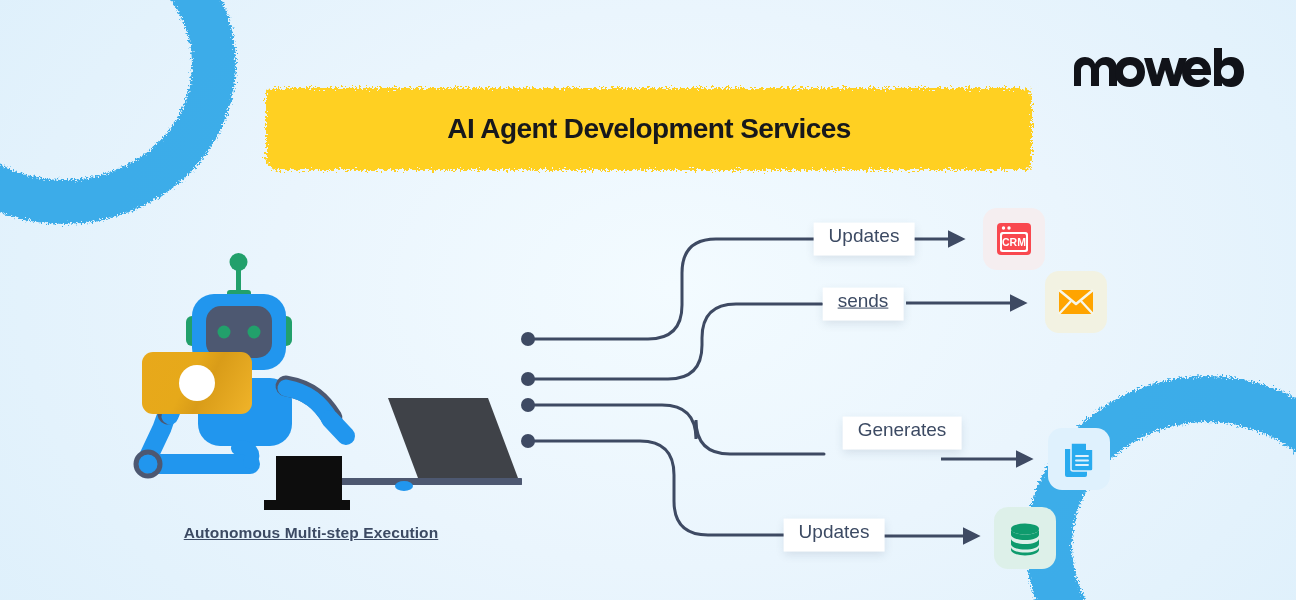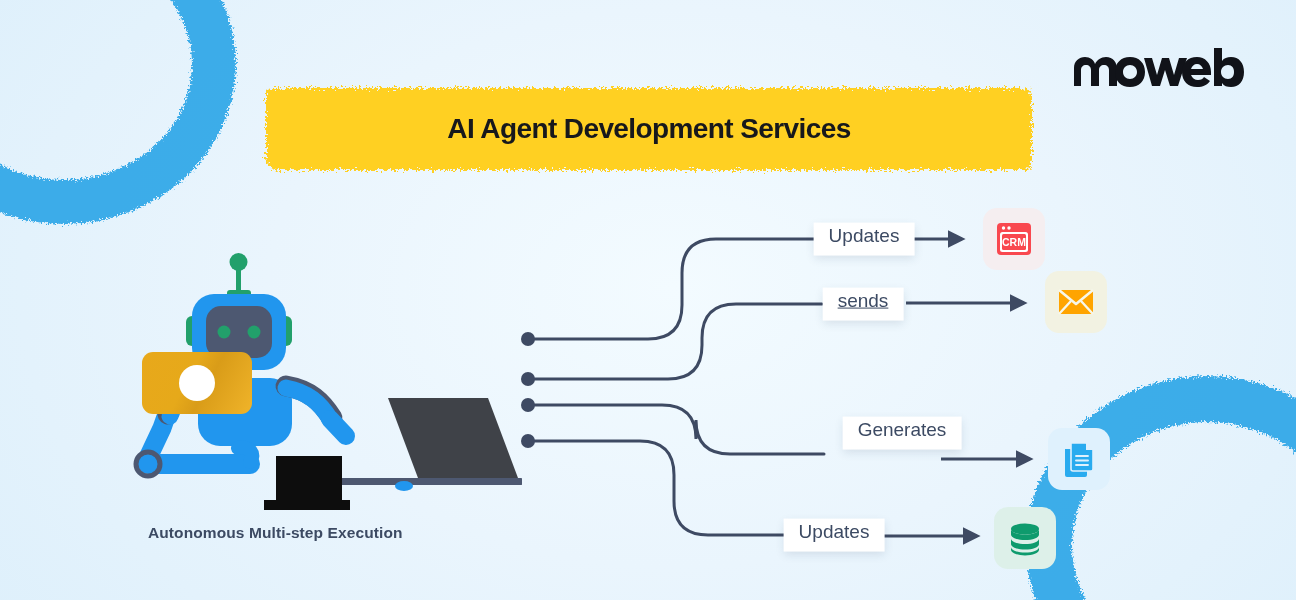--- a/index.html
+++ b/index.html
@@ -116,28 +116,29 @@
     width: 0;
     height: 0;
     margin-left: 4px;
     border-left: 13px solid #ffffff;
     border-top: 8px solid transparent;
     border-bottom: 8px solid transparent;
     filter: none;
   }
   #illus-caption {
     position: absolute;
-    left: 148px;
+    left: 116px;
     top: 524px;
     width: 390px;
-    text-align: left;
+    text-align: center;
     font-size: 15.5px;
     font-weight: 700;
     color: #3c4a63;
     letter-spacing: .1px;
+    text-decoration: underline;
   }
 
   
   #flow-svg {
     position: absolute;
     left: 0;
     top: 0;
     width: 1296px;
     height: 600px;
     pointer-events: none;

